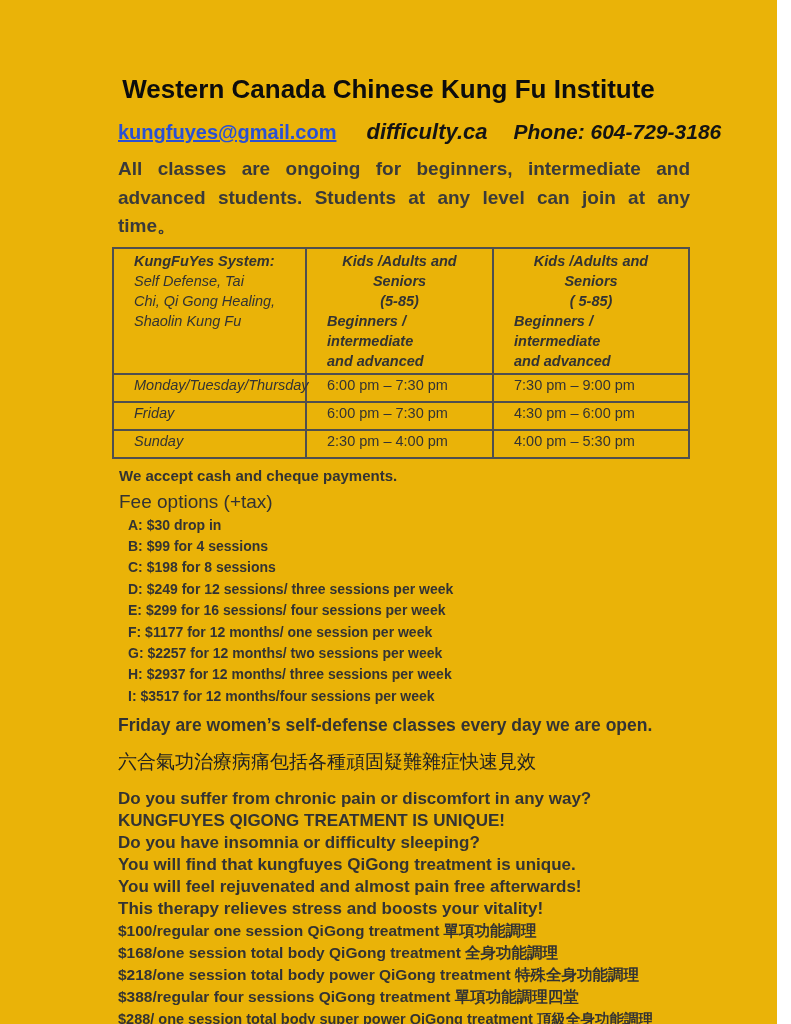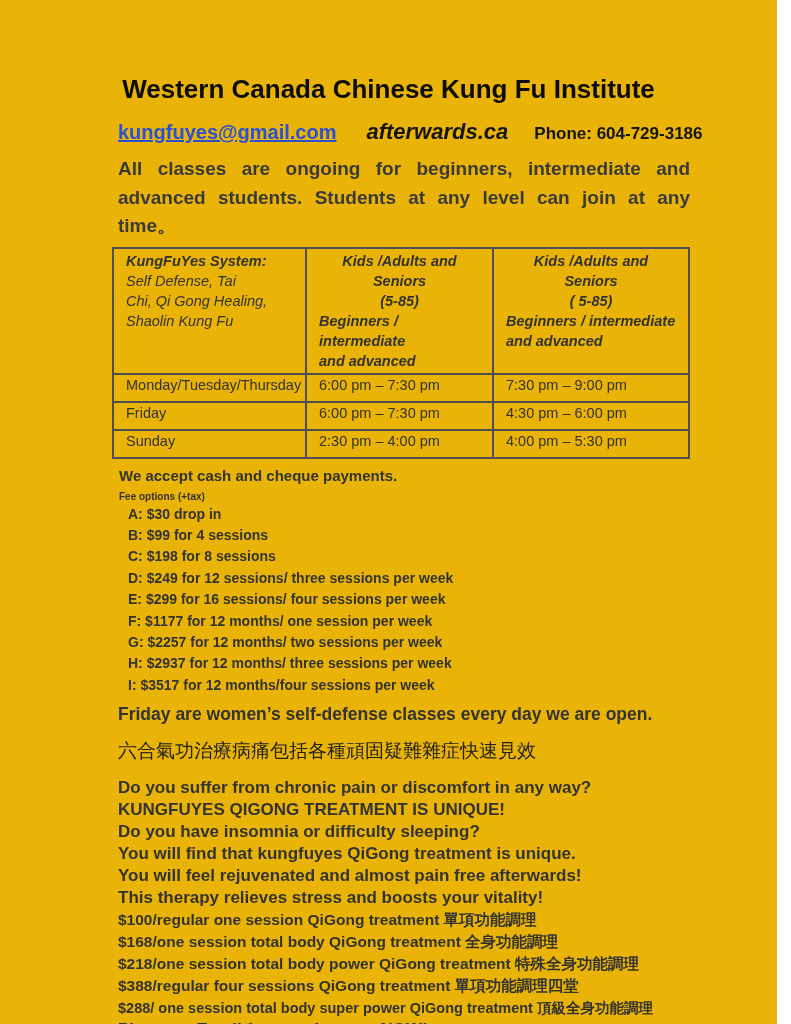--- a/index.html
+++ b/index.html
@@ -24,68 +24,68 @@
   .email {
     font-size:20px; font-weight:bold;
     color:#2a50d4; text-decoration:underline;
     cursor:pointer;
   }
   .site {
     font-size:22px; font-weight:bold; font-style:italic;
     color:#141414; margin-left:30px;
   }
   .phone {
-    font-size:17px; font-weight:bold; 
+    font-size:21px; font-weight:bold; font-style:italic;
     color:#141414; margin-left:26px;
   }
   .intro {
     margin:10px 0 0 118px; width:572px;
     font-size:19px; font-weight:bold;
     text-align:justify; line-height:1.5;
     color:#3a3a3a;
   }
   table.schedule {
     margin:6px 0 0 112px;
     border-collapse:collapse; table-layout:fixed;
     width:576px;
   }
   table.schedule td {
     border:2px solid #4f4f4f;
     vertical-align:top;
-    padding:2px 12px;
+    padding:2px 20px;
     font-size:14.5px; color:#333333;
   }
   .hdr-line { line-height:20px; font-style:italic; }
   .hdr-title { font-weight:bold; }
   .hdr-bold { font-weight:bold; }
   .center { text-align:center; }
-  .day-cell { height:22px; }
+  .day-cell { font-style:italic; height:22px; }
   .time-cell { font-weight:normal; height:22px; }
   .pay-accept { margin:8px 0 0 119px; font-weight:bold; font-size:15px; }
-  .fee-header { margin:7px 11px 0 119px; font-weight:bold; font-size:10px; }
+  .fee-header { margin:7px 11px 0 119px; font-weight:normal; font-size:19px; }
   .fee-list { margin:2px 0 0 128px; }
   .fee-item { font-weight:bold; font-size:14px; line-height:21.4px; }
   .selfdef { margin:8px 0 0 118px; font-weight:bold; font-size:17.5px; color:#333333; }
   .chinese { margin:13px 0 0 118px; font-size:19px; color:#222222; }
   .qigong { margin:13px 0 0 118px; }
   .q-line { font-weight:bold; color:#333333; }
   .q-big { font-size:17px; line-height:22px; }
   .q-price { font-size:15.5px; line-height:22px; }
   .q-price-sm { font-size:14.5px; line-height:22px; }
 </style>
 </head>
 <body>
 
 <div class="doc">
 
   <h1 class="title">Western Canada Chinese Kung Fu Institute</h1>
 
   <div class="contact-row">
     <a class="email">kungfuyes@gmail.com</a>
-    <span class="site">afterwards.ca</span>
+    <span class="site">difficulty.ca</span>
     <span class="phone">Phone: 604-729-3186</span>
   </div>
 
   <p class="intro">All classes are ongoing for beginners, intermediate and advanced students. Students at any level can join at any time。</p>
 
   <table class="schedule">
     <colgroup>
         <col style="width:193px">
         <col style="width:187px">
         <col style="width:196px">

